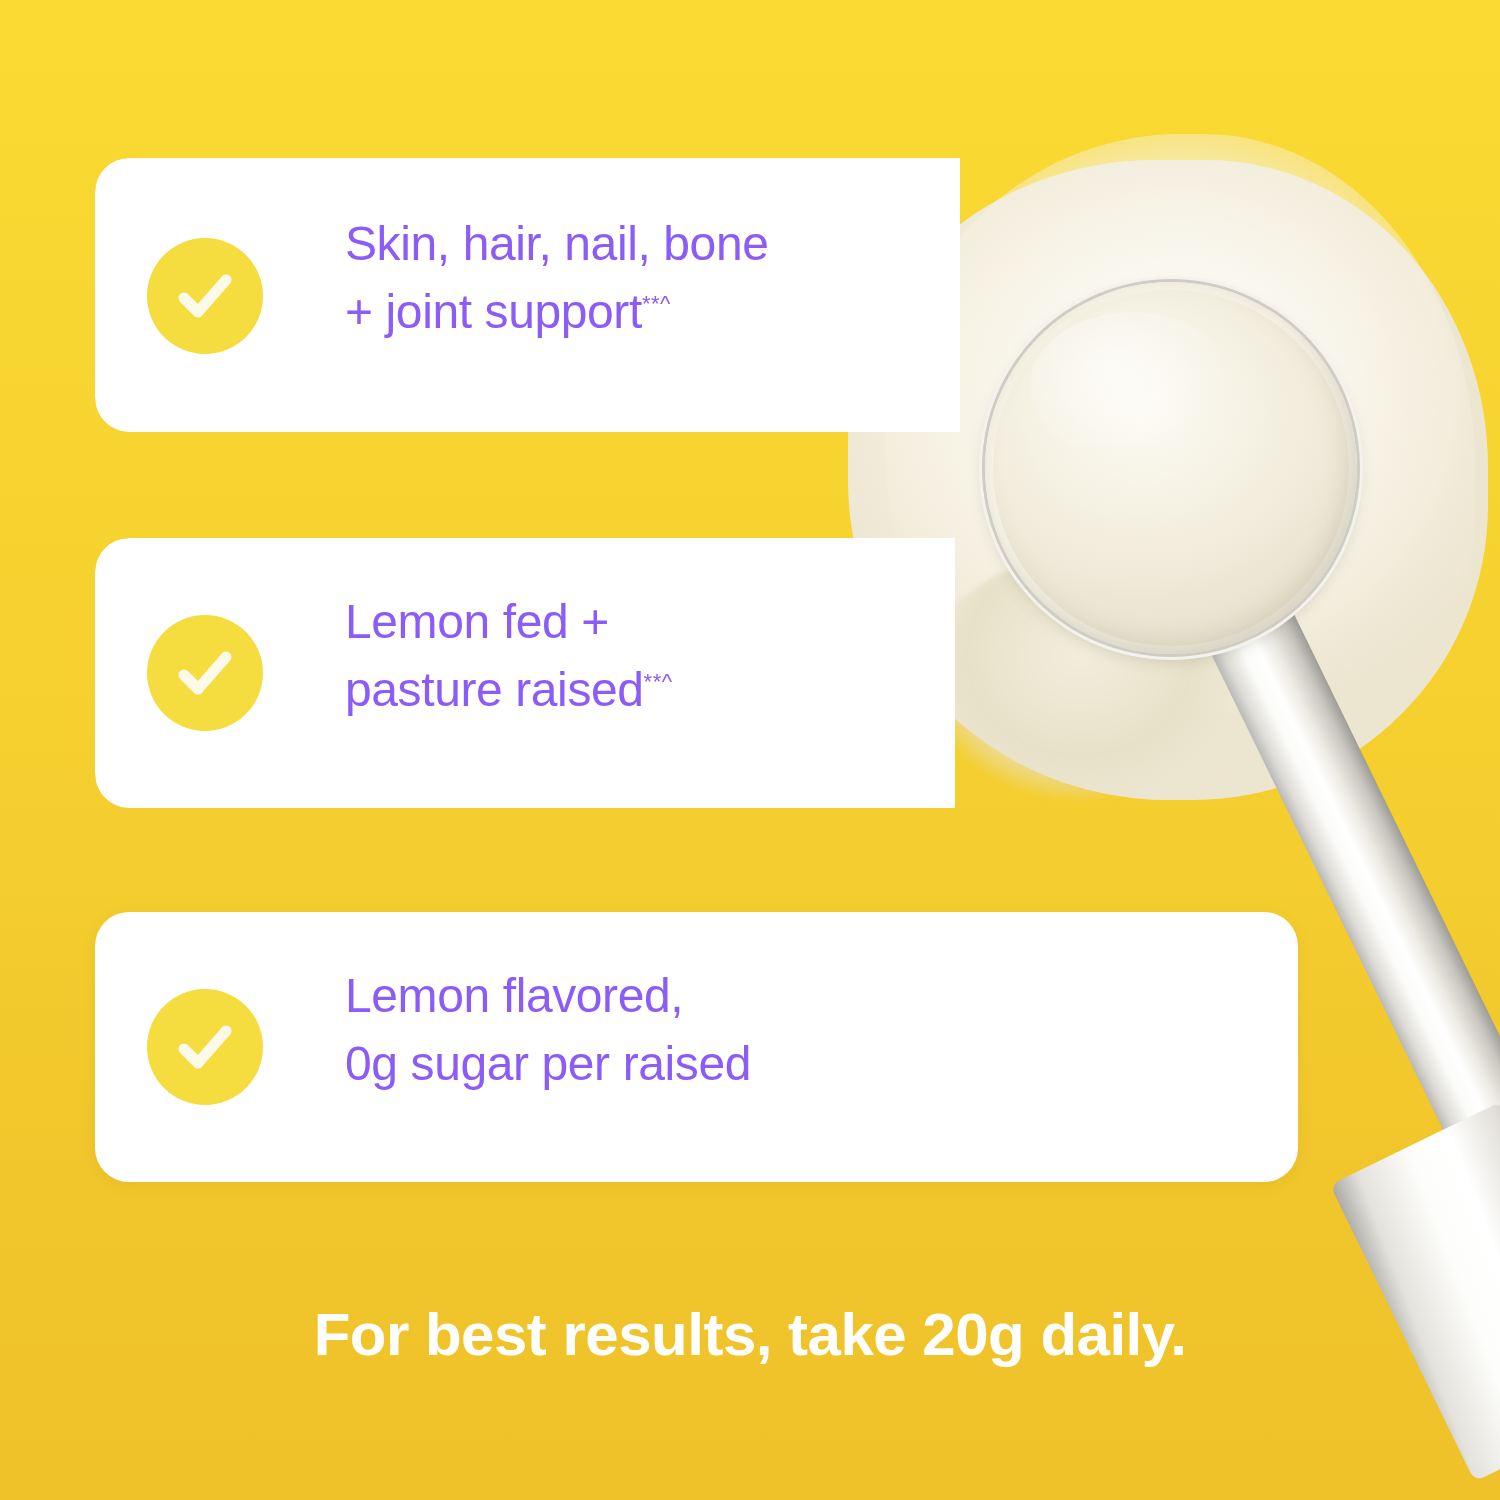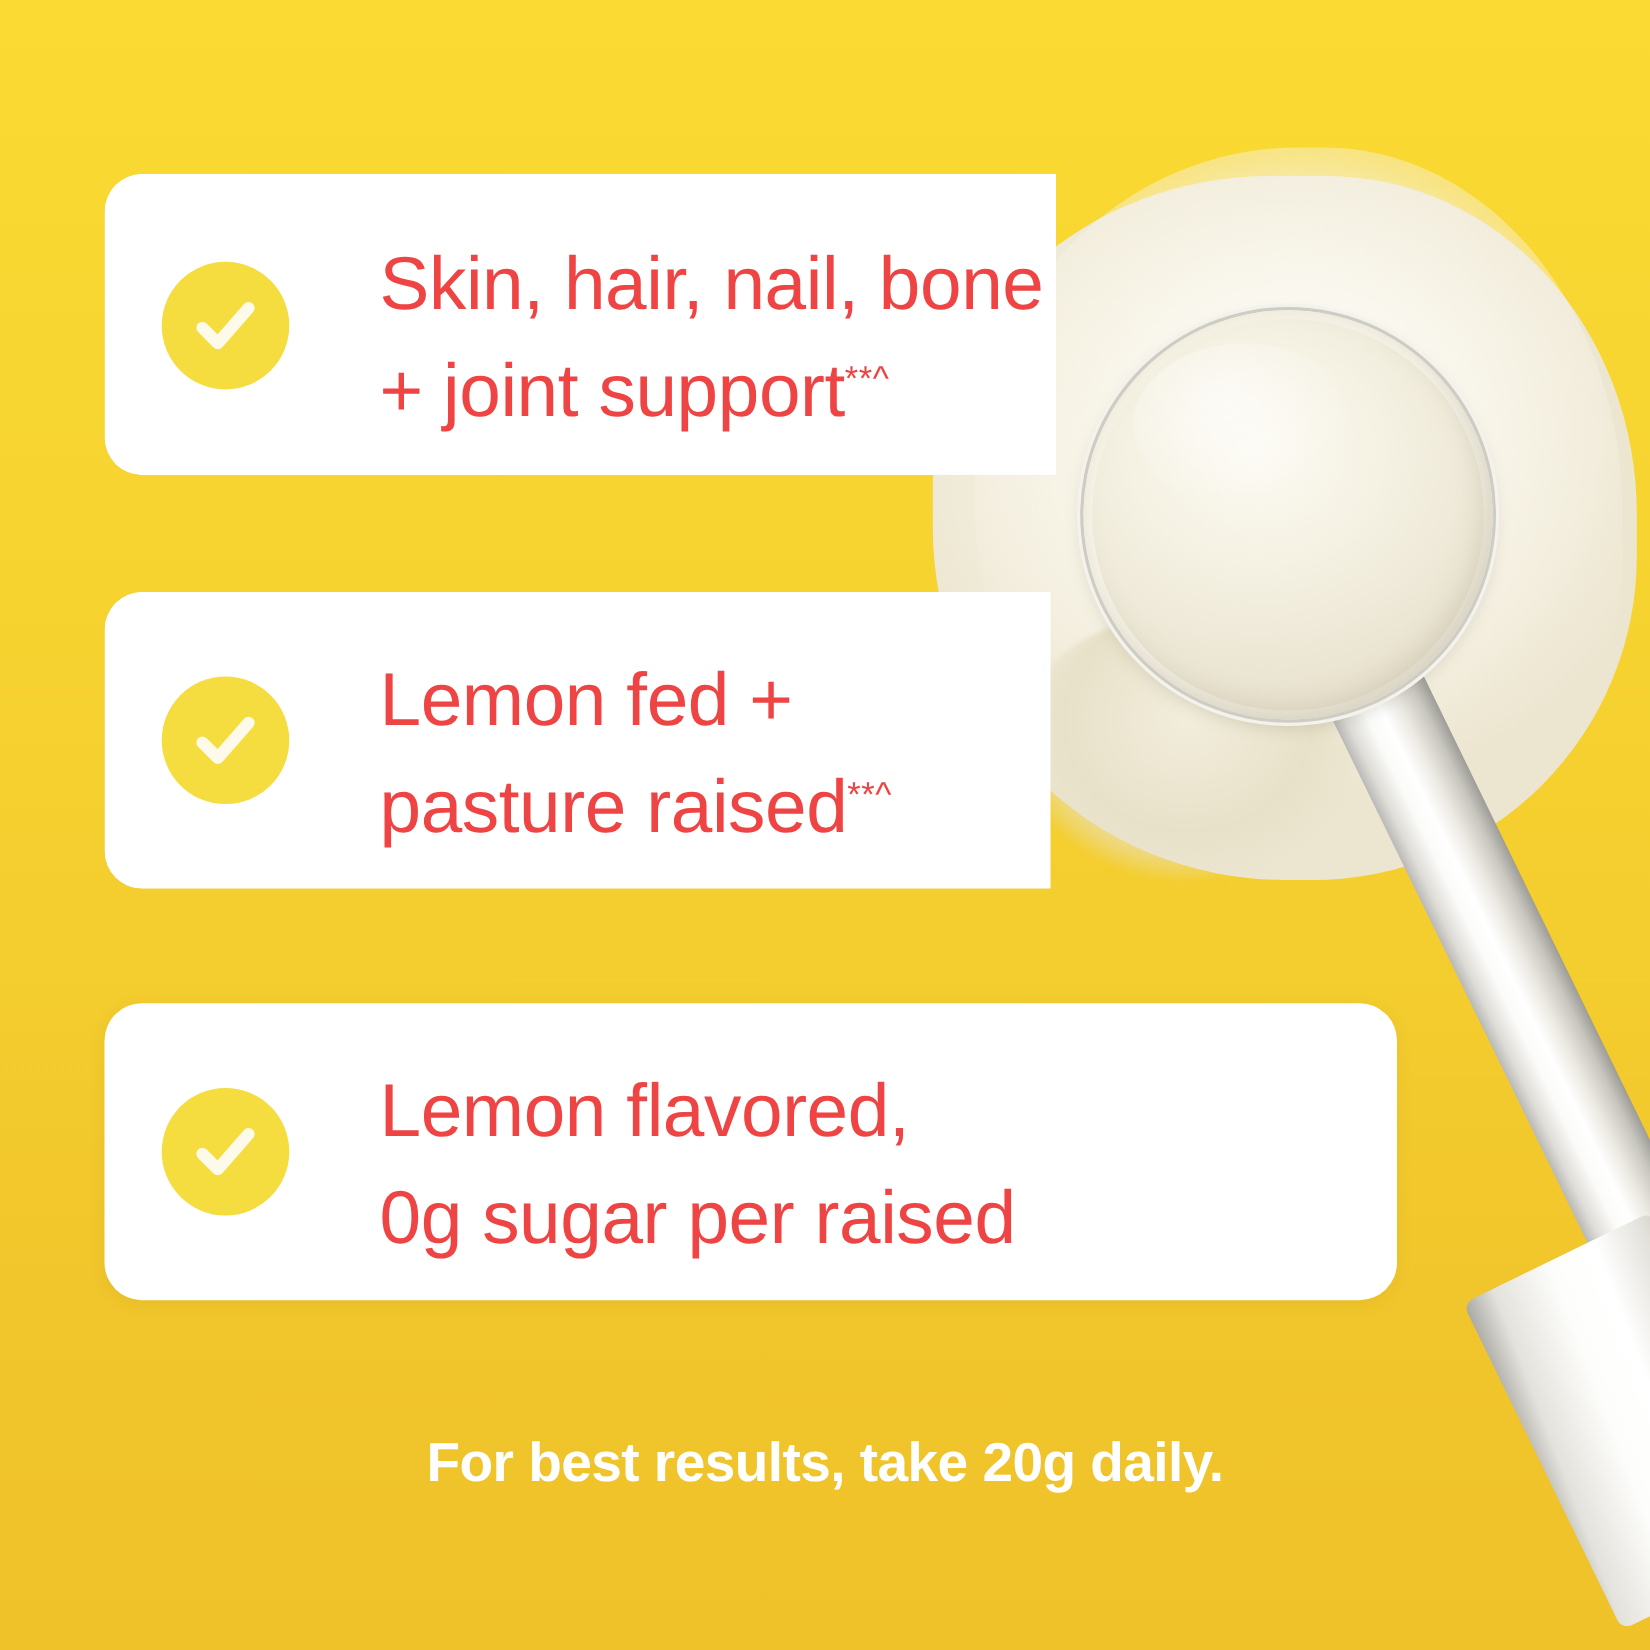--- a/index.html
+++ b/index.html
@@ -181,21 +181,21 @@
     position: absolute;
     background: #ffffff;
     border-radius: 34px;
     display: flex;
     align-items: center;
     box-shadow: 0 3px 14px rgba(150,120,20,.10);
   }
 
   #card-1 { left: 95px; top: 158px;  width: 1175px; height: 274px; }
   #card-2 { left: 95px; top: 538px;  width: 1175px; height: 270px; }
-  #card-3 { left: 95px; top: 912px;  width: 1175px; height: 270px; }
+  #card-3 { left: 95px; top: 912px;  width: 1175px; height: 270px; padding-left: 28px; }
 
   
   #card-1 { clip-path: inset(0 310px 0 0 round 34px 0 0 34px); }
   #card-2 { clip-path: inset(0 315px 0 0 round 34px 0 0 34px); }
 
   .check-badge {
     position: absolute;
     left: 52px;
     width: 116px;
     height: 116px;
@@ -207,22 +207,22 @@
   }
   #card-1 .check-badge { top: 80px; }
   #card-2 .check-badge { top: 77px; }
   #card-3 .check-badge { top: 77px; }
 
   .check-badge svg { display: block; }
 
   .card-text {
     position: absolute;
     left: 250px;
-    color: #ef4444;
-    font-size: 68px;
+    color: #8b5cf6;
+    font-size: 48px;
     line-height: 1.42;
     font-weight: 400;
     letter-spacing: -0.4px;
     white-space: nowrap;
   }
   #card-1 .card-text { top: 52px; }
   #card-2 .card-text { top: 50px; }
   #card-3 .card-text { top: 50px; }
 
   .card-text .line { display: block; }
@@ -233,21 +233,21 @@
   }
 
   
   .footer-note {
     position: absolute;
     left: 0;
     right: 0;
     top: 1300px;
     text-align: center;
     color: #ffffff;
-    font-size: 50px;
+    font-size: 60px;
     font-weight: 700;
     letter-spacing: -0.5px;
   }
 </style>
 </head>
 <body>
 
 <div id="poster">
 
   <div class="photo-layer">

